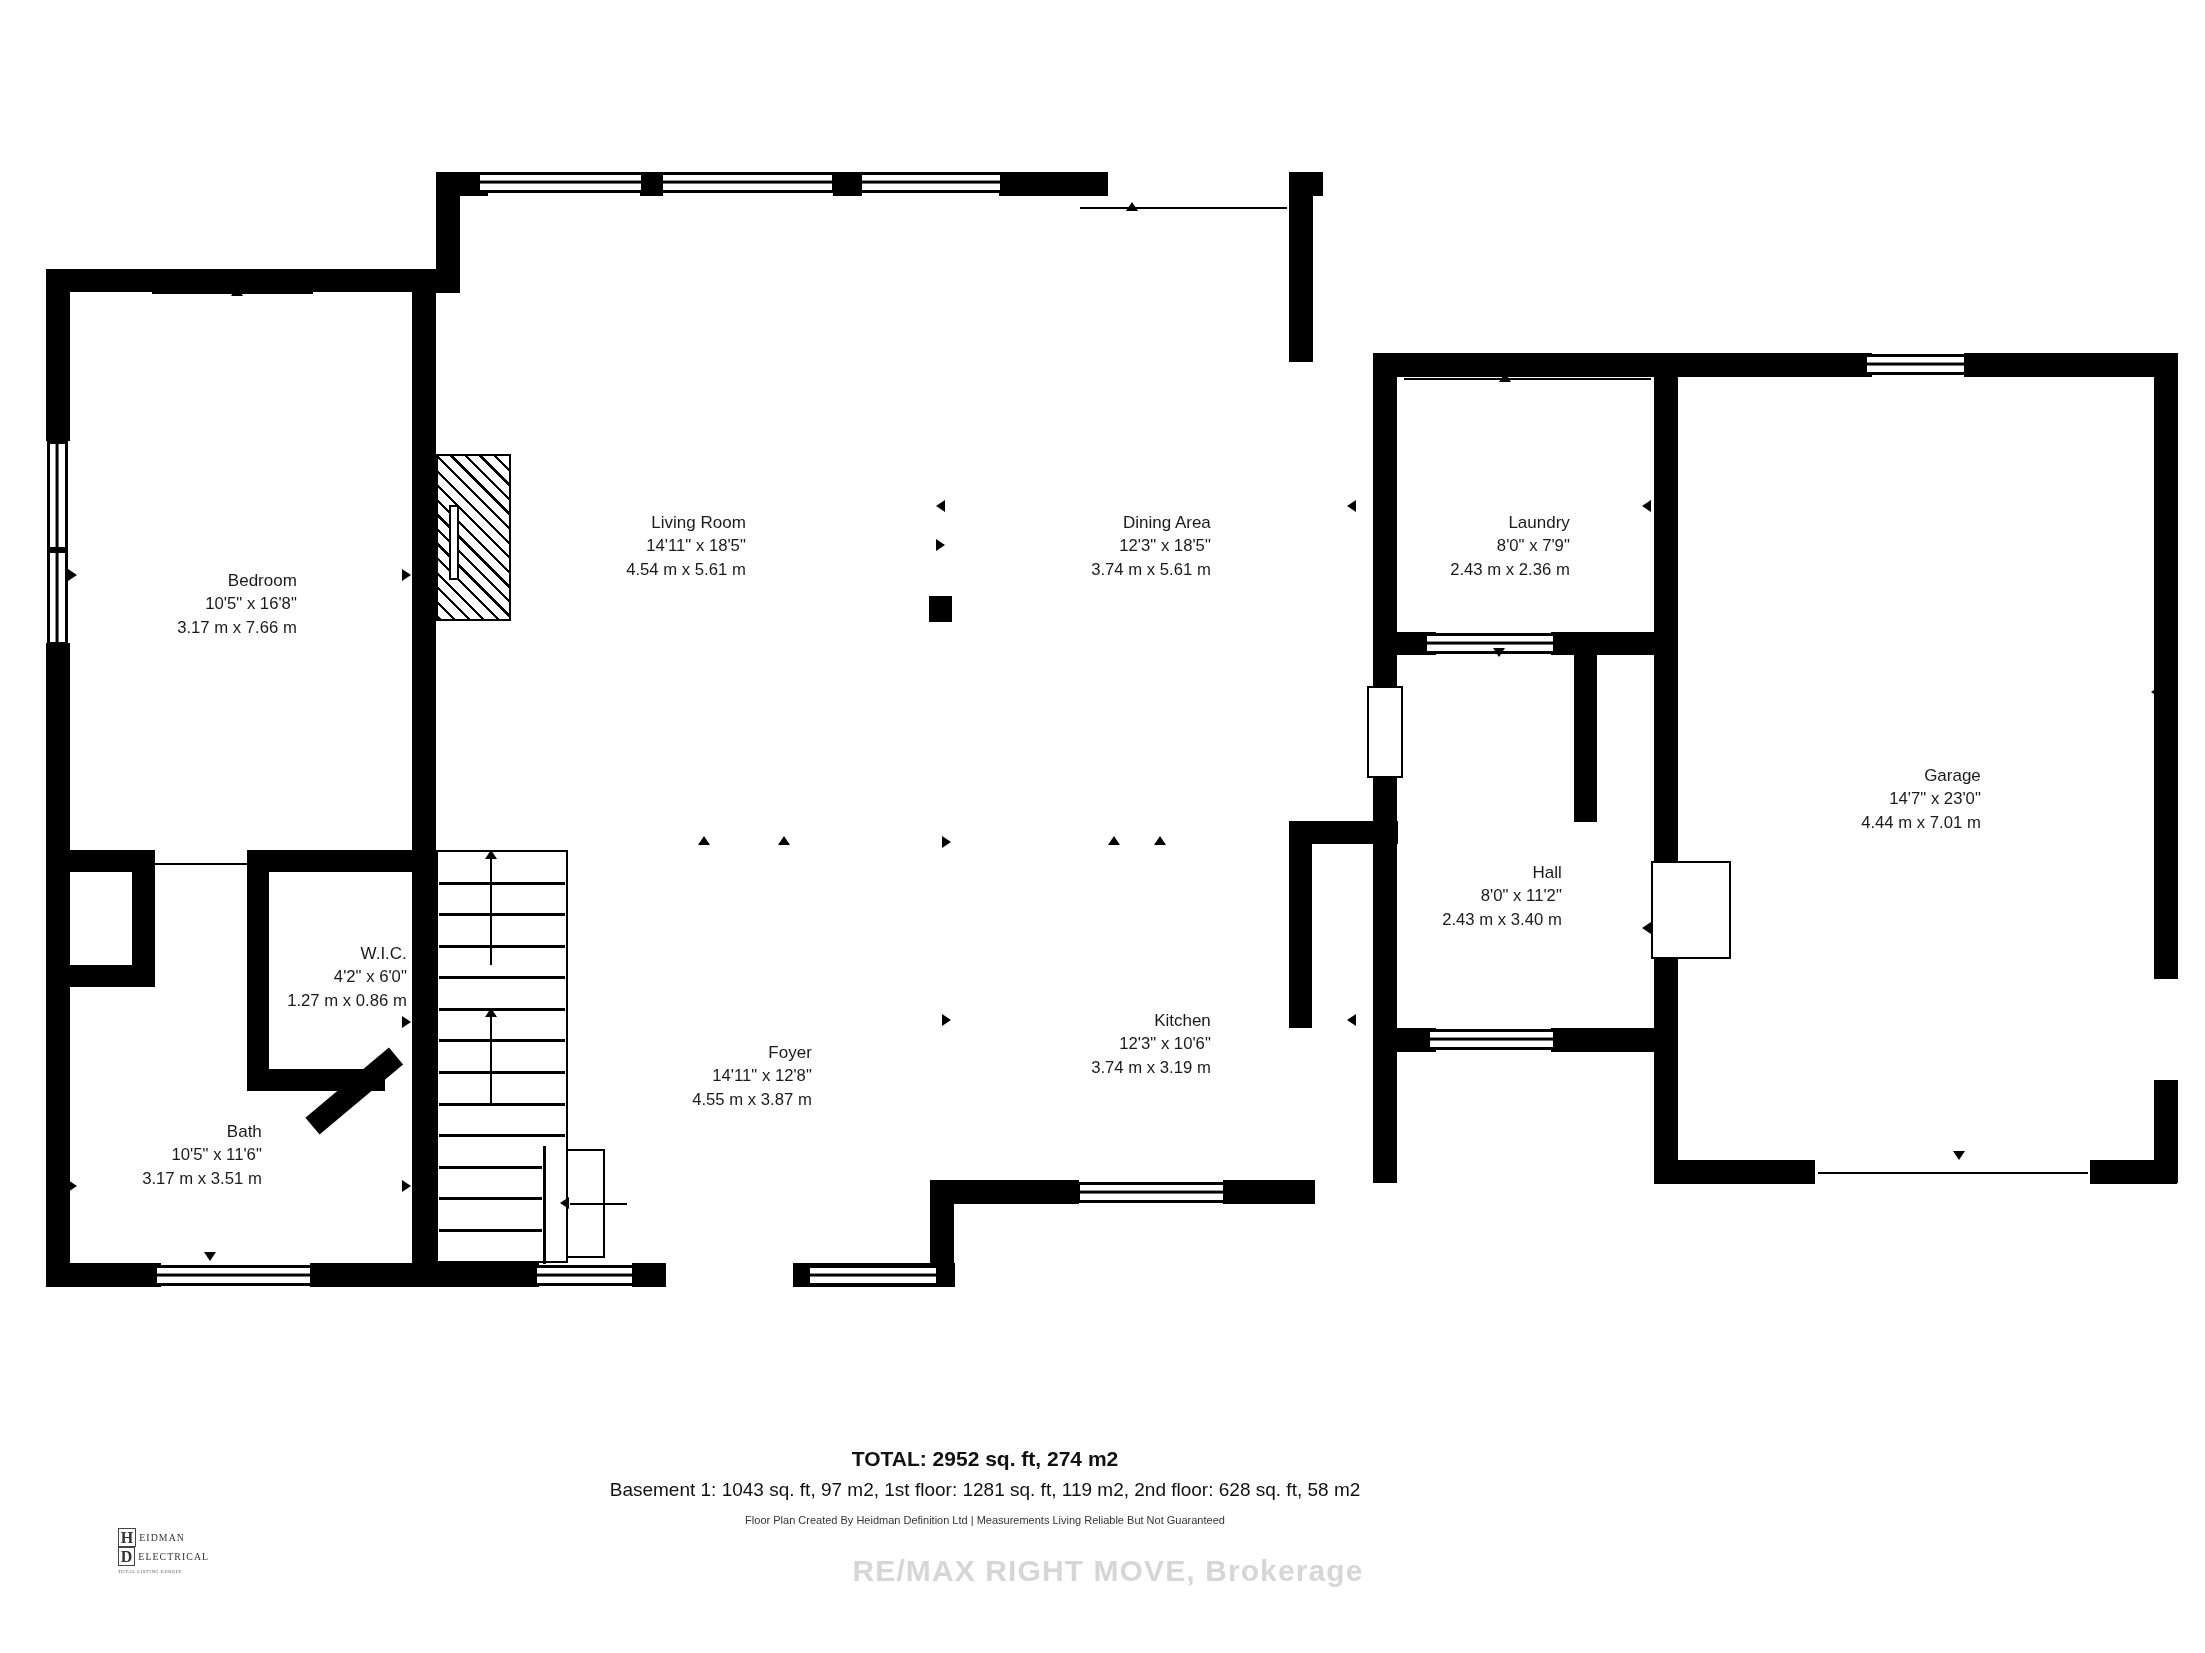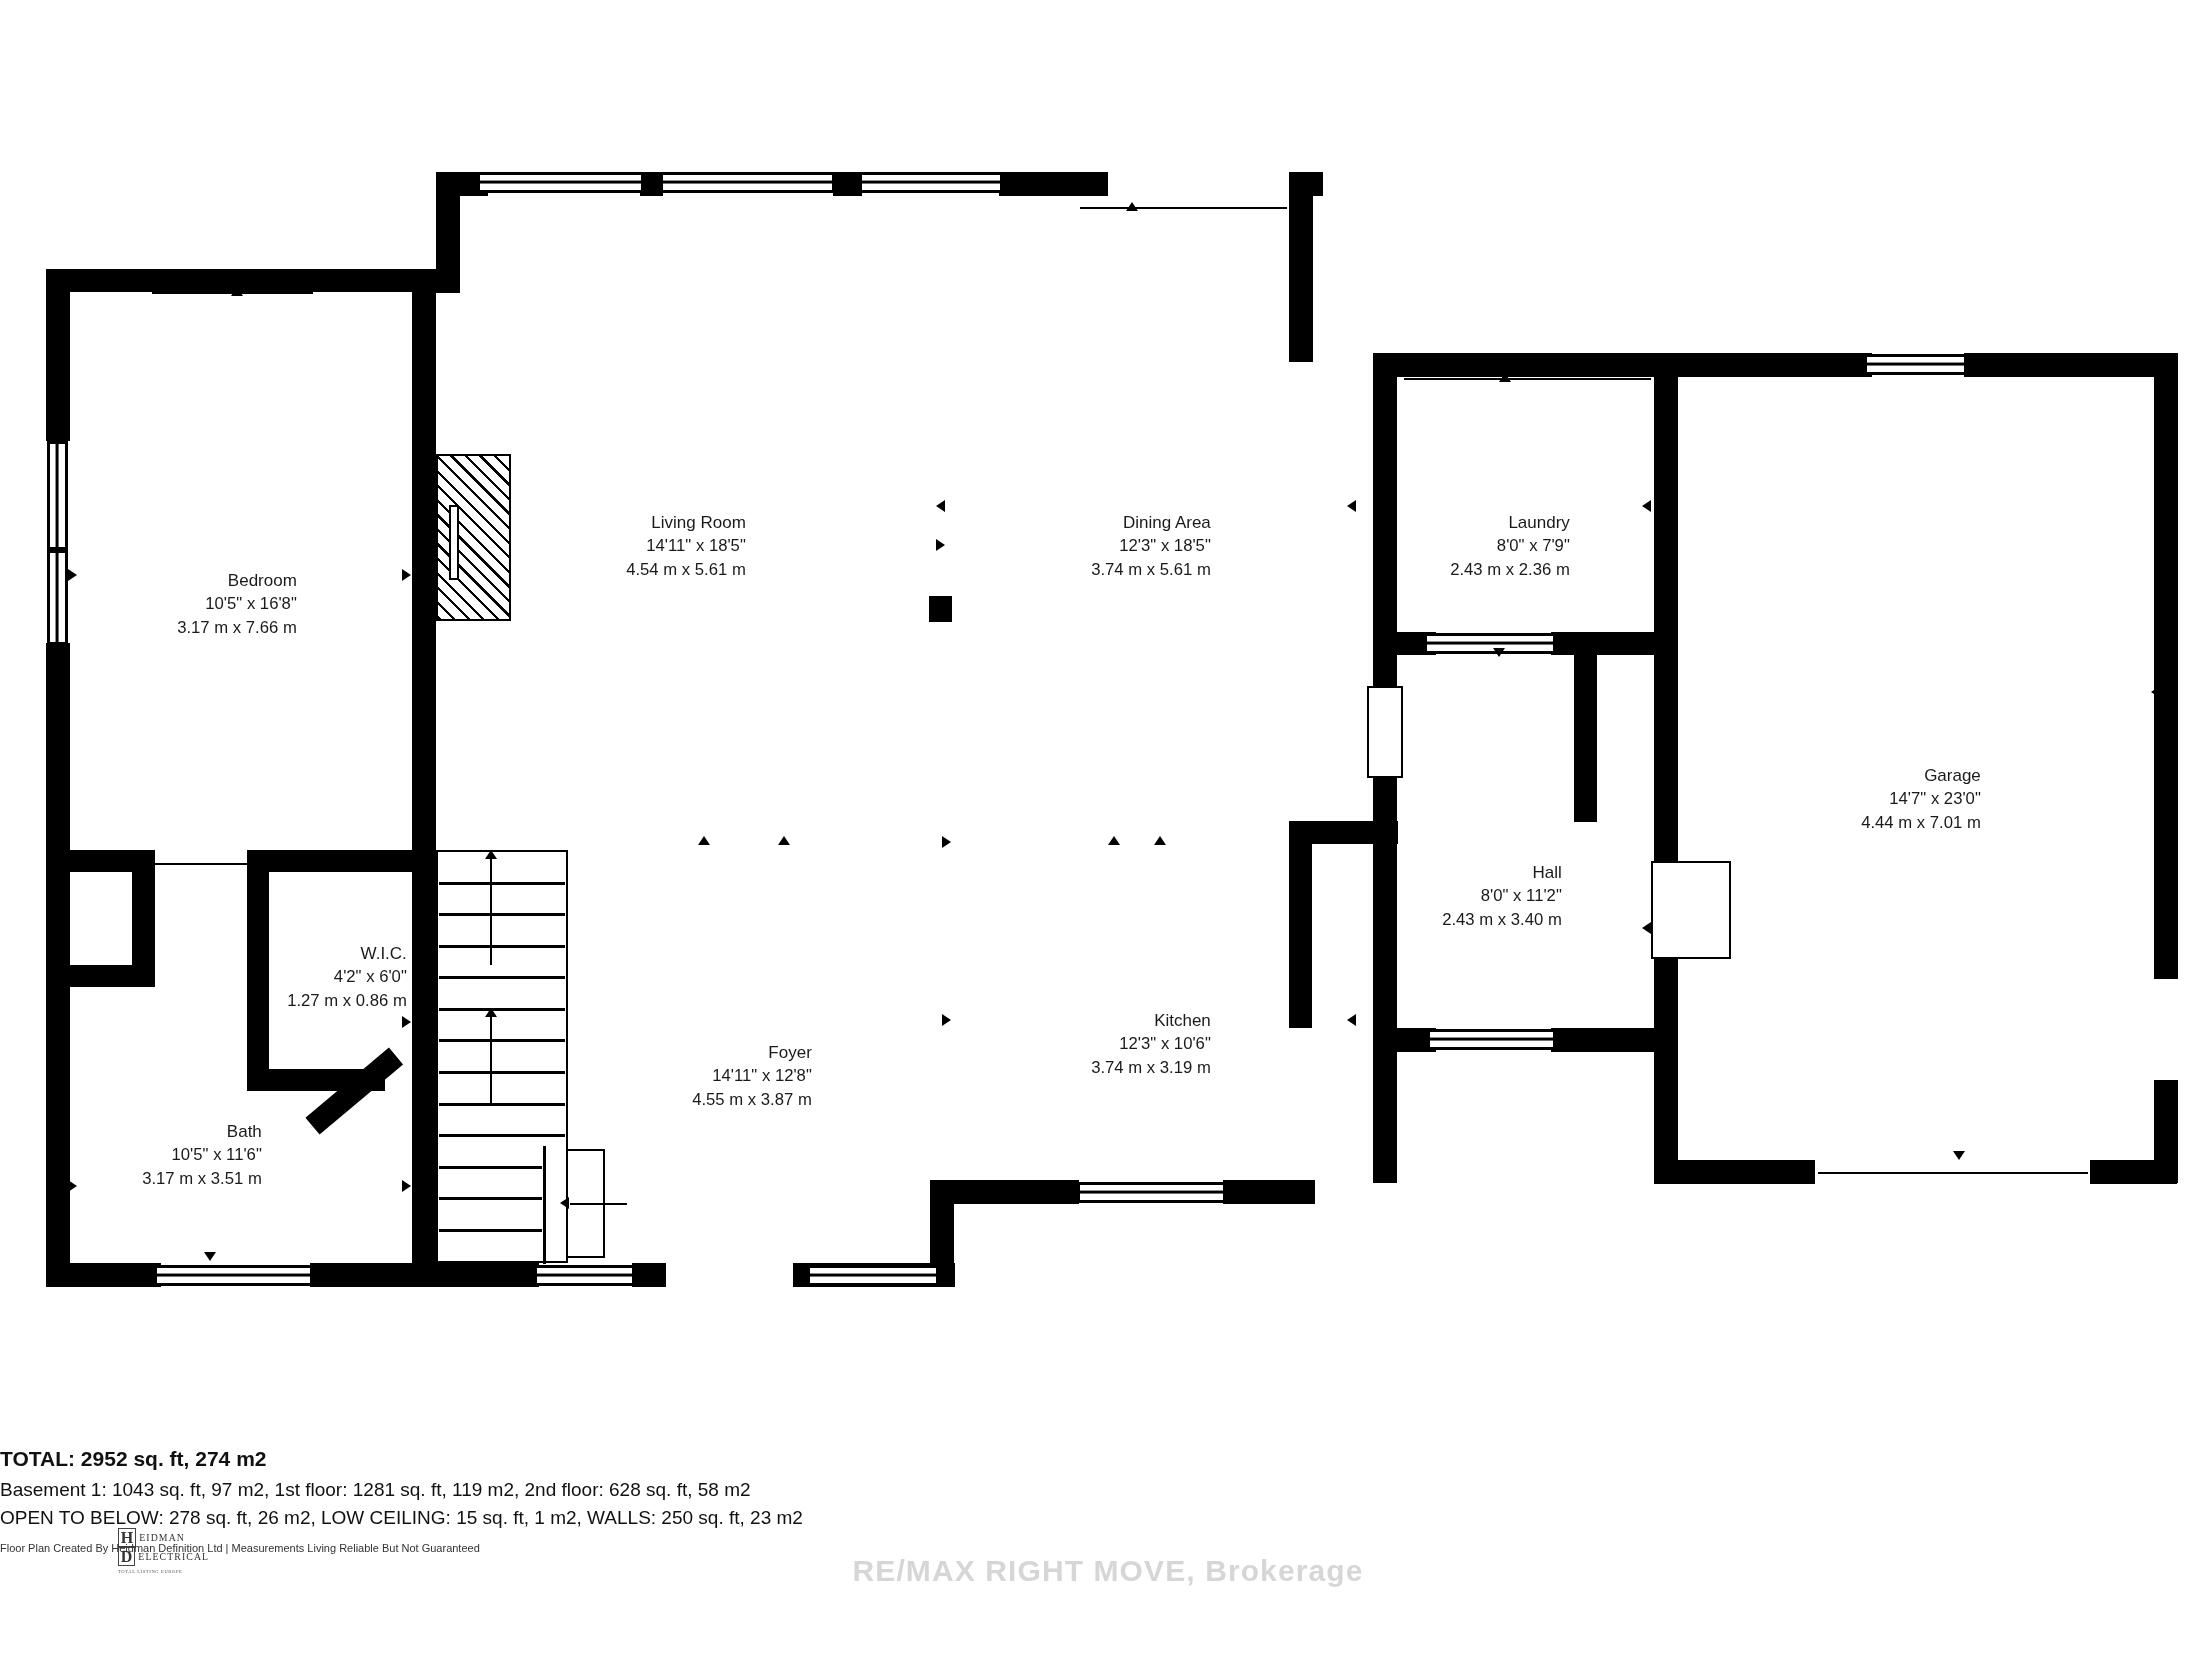--- a/index.html
+++ b/index.html
@@ -104,21 +104,21 @@
   .blackdot {
     position: absolute;
     background: #000;
   }
   
   #footer {
     position: absolute;
     left: 0;
     top: 1447px;
     width: 1970px;
-    text-align: left;
+    text-align: center;
   }
   #footer .total {
     font-size: 21px;
     font-weight: bold;
     color: #111;
     margin-bottom: 5.2px;
   }
   #footer .line {
     font-size: 19px;
     color: #111;
@@ -397,16 +397,15 @@
     <span class="lgtxt">ELECTRICAL</span>
   </div>
   <div class="lgsub">TOTAL LISTING EUROPE</div>
 </div>
 
 <div id="watermark">RE/MAX RIGHT MOVE, Brokerage</div>
 
 <div id="footer">
   <div class="total">TOTAL: 2952 sq. ft, 274 m2</div>
   <div class="line">Basement 1: 1043 sq. ft, 97 m2, 1st floor: 1281 sq. ft, 119 m2, 2nd floor: 628 sq. ft, 58 m2</div>
-  <div class="line">OPEN TO BELOW: 278 sq. ft, 26 m2, LOW CEILING: 15 sq. ft, 1 m2, WALLS: 250 sq. ft, 23 m2</div>
   <div class="credit">Floor Plan Created By Heidman Definition Ltd | Measurements Living Reliable But Not Guaranteed</div>
 </div>
 
 
 </body></html>

